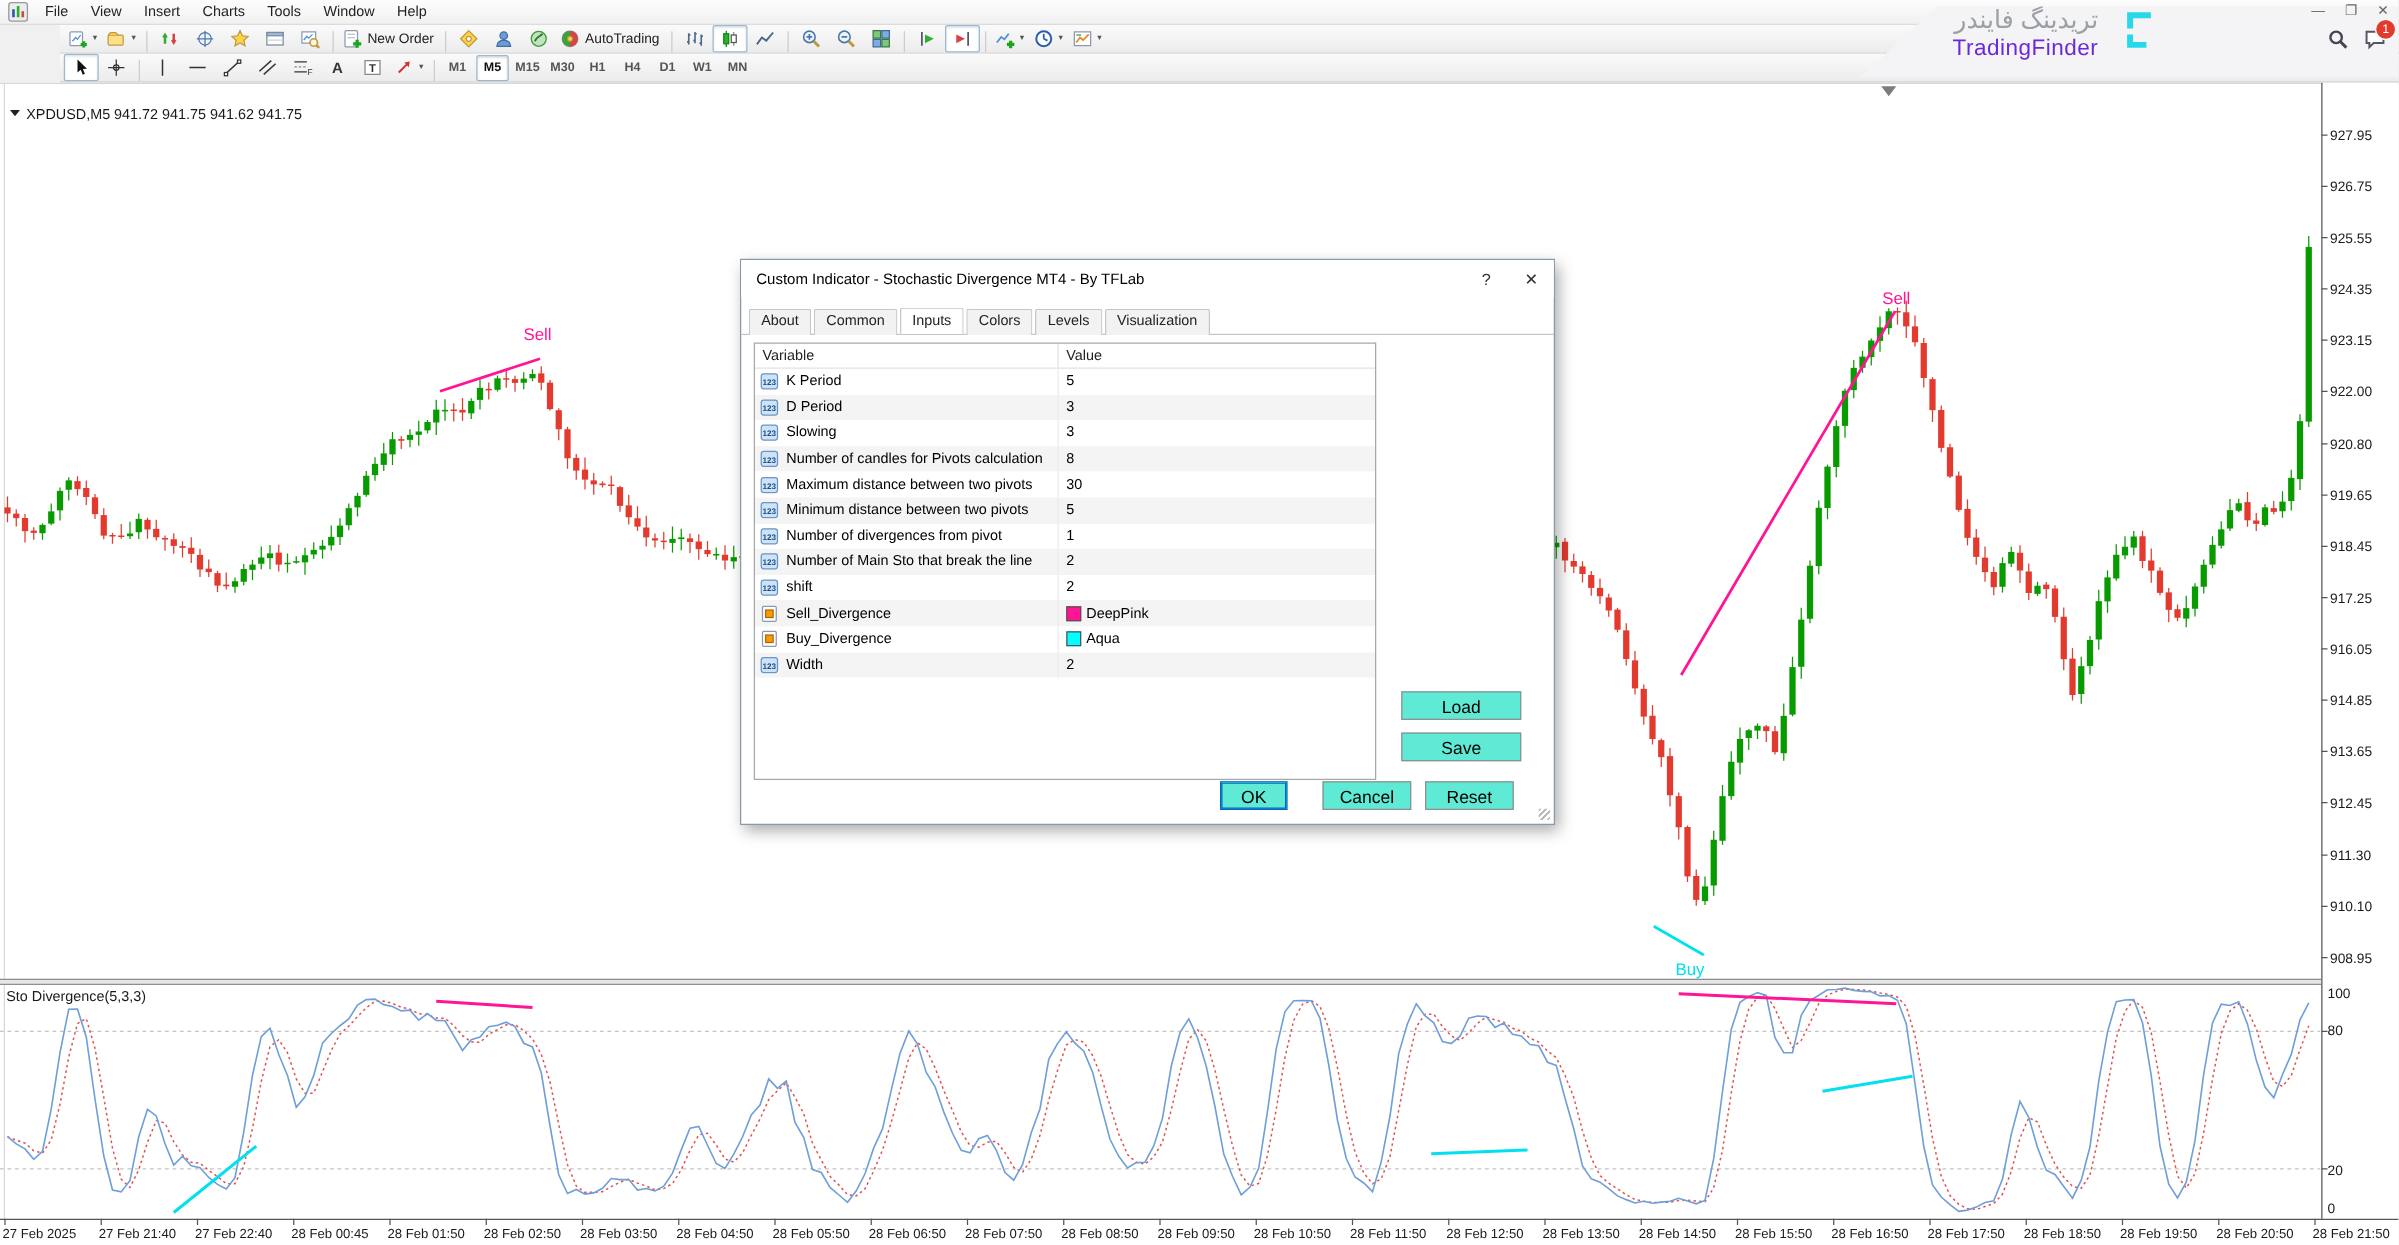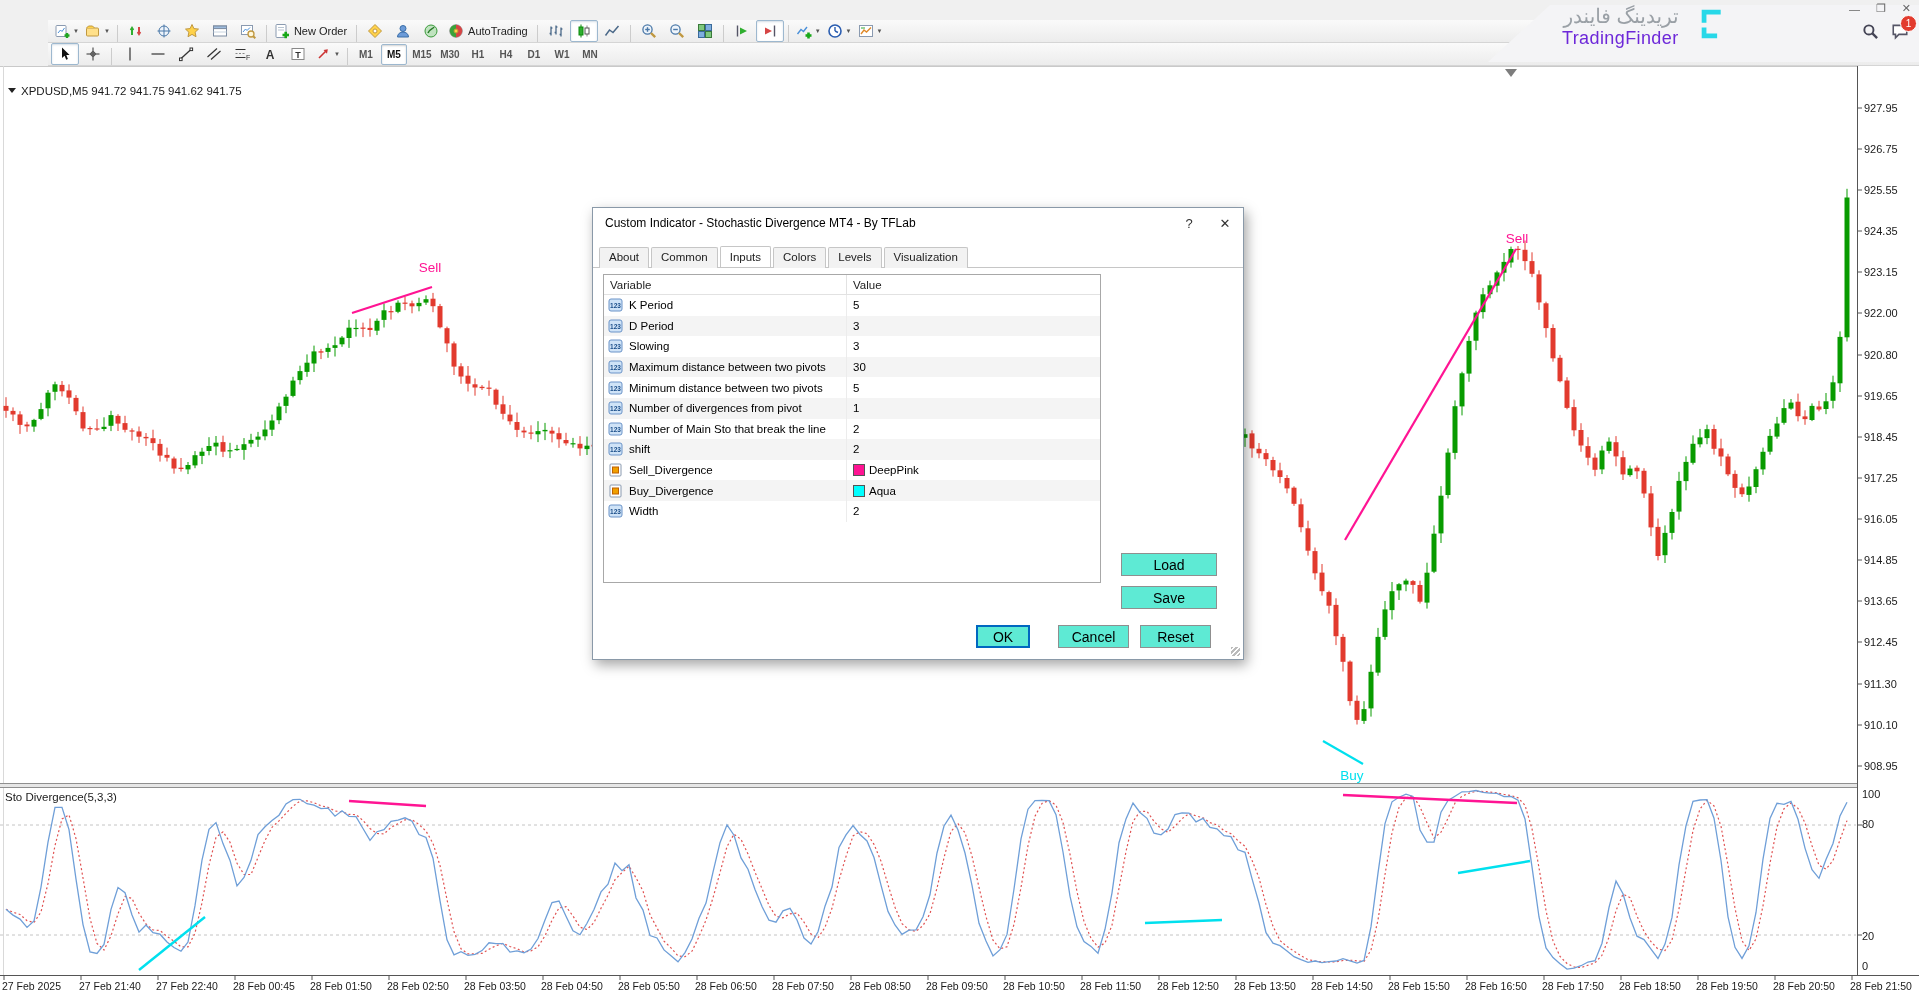--- a/index.html
+++ b/index.html
@@ -30,21 +30,21 @@
   .dialog{position:absolute;left:592px;top:207px;width:652px;height:453px;background:#fff;border:1px solid #8a99a8;
     box-shadow:3px 5px 12px rgba(0,0,0,.35);z-index:30;font-size:11.5px;color:#000;box-sizing:border-box;}
   .dlg-title{height:30px;display:flex;align-items:center;padding-left:12px;font-size:12px;background:#fff;}
   .dlg-title-text{flex:1;}
   .dlg-btn{width:36px;height:30px;display:flex;align-items:center;justify-content:center;font-size:13px;color:#333;}
   .dlg-close{font-size:13px;}
   .dlg-tabs{display:flex;padding:8px 6px 0;border-bottom:1px solid #c6c6c6;height:21px;}
   .dlg-tab{padding:3px 9px 2px;font-size:11.5px;color:#222;background:#f2f2f2;border:1px solid #c6c6c6;border-bottom:none;
     margin-right:2px;border-radius:2px 2px 0 0;position:relative;top:1px;text-align:center;}
   .dlg-tab.active{background:#fff;top:0;padding-top:4px;z-index:2;}
-  .dlg-table{position:absolute;left:10px;top:66px;width:498px;height:309px;border:1px solid #a8a8a8;background:#fff;overflow:hidden;box-sizing:border-box;}
+  .dlg-table{position:absolute;left:10px;top:66px;width:498px;height:350px;border:1px solid #a8a8a8;background:#fff;overflow:hidden;box-sizing:border-box;}
   .tblhead{display:flex;height:19px;border-bottom:1px solid #e2e2e2;color:#222;align-items:center;}
   .tblhead .c1{width:243px;padding-left:6px;border-right:1px solid #e2e2e2;box-sizing:border-box;height:100%;display:flex;align-items:center;}
   .tblhead .c2{flex:1;padding-left:6px;display:flex;align-items:center;height:100%;}
   .trow{display:flex;height:20.6px;align-items:center;}
   .trow:nth-child(even){background:#f4f4f4;}
   .trow .c1{width:243px;display:flex;align-items:center;gap:5px;padding-left:4px;box-sizing:border-box;border-right:1px solid #ececec;height:100%;}
   .trow .c2{flex:1;display:flex;align-items:center;gap:4px;padding-left:6px;height:100%;}
   .swatch{width:12px;height:12px;border:1px solid #555;display:inline-block;box-sizing:border-box;}
   .dlg-push{position:absolute;height:23px;background:#5eead4;border:1px solid #8f8f8f;display:flex;align-items:center;
     justify-content:center;font-size:14px;box-sizing:border-box;}
@@ -60,20 +60,39 @@
   .tray{position:absolute;top:22px;right:10px;z-index:40;display:flex;gap:12px;align-items:center;}
   .tray-item{position:relative;}
   .badge{position:absolute;top:-7px;right:-8px;background:#e23b2e;color:#fff;border-radius:50%;width:15px;height:15px;
     font-size:10px;display:flex;align-items:center;justify-content:center;border:1px solid #fff;}
 </style>
 </head>
 <body>
 
 <div class="app">
 
+  <div class="menubar">
+    <span class="appicon">
+      <svg viewBox="0 0 16 16" width="17" height="17">
+          <rect x="1" y="1" width="14" height="14" rx="2" fill="#ececec" stroke="#999"></rect>
+          <line x1="4.5" y1="12" x2="4.5" y2="6" stroke="#2a5db0" stroke-width="2"></line>
+          <line x1="8" y1="12" x2="8" y2="3.5" stroke="#2fae2f" stroke-width="2"></line>
+          <line x1="11.5" y1="12" x2="11.5" y2="7.5" stroke="#d64545" stroke-width="2"></line>
+        </svg>
+    </span>
+    <span style="display:flex;">
+        <span class="menu-item">File</span>
+        <span class="menu-item">View</span>
+        <span class="menu-item">Insert</span>
+        <span class="menu-item">Charts</span>
+        <span class="menu-item">Tools</span>
+        <span class="menu-item">Window</span>
+        <span class="menu-item">Help</span>
+      </span>
+  </div>
 
   <div class="toolbar tb1">
       <div class="tbtn">
         <svg viewBox="0 0 16 16" width="16" height="16">
           <rect x="2" y="2.5" width="10" height="11" rx="1" fill="#fff" stroke="#8a9ab0"></rect>
           <polyline points="4,10 6.5,7 8,8.5 10.5,5" fill="none" stroke="#4a90d9"></polyline>
           <line x1="10.5" y1="12.5" x2="15.5" y2="12.5" stroke="#1fa51f" stroke-width="2.4"></line>
           <line x1="13" y1="10" x2="13" y2="15" stroke="#1fa51f" stroke-width="2.4"></line>
         </svg>
         <span class="dd">▼</span>
@@ -1045,20 +1064,32 @@
             <div class="c2">
               <span>3</span>
             </div>
           </div>
           <div class="trow">
             <div class="c1">
               <svg viewBox="0 0 16 14" width="16" height="14">
                 <rect x="1" y="1" width="13" height="12" rx="2" fill="#cfe3f7" stroke="#6a93c8"></rect>
                 <text x="7.5" y="10" font-size="6.5" font-weight="bold" text-anchor="middle" fill="#1c4f8a">123</text>
               </svg>
+              <span>Number of candles for Pivots calculation</span>
+            </div>
+            <div class="c2">
+              <span>8</span>
+            </div>
+          </div>
+          <div class="trow">
+            <div class="c1">
+              <svg viewBox="0 0 16 14" width="16" height="14">
+                <rect x="1" y="1" width="13" height="12" rx="2" fill="#cfe3f7" stroke="#6a93c8"></rect>
+                <text x="7.5" y="10" font-size="6.5" font-weight="bold" text-anchor="middle" fill="#1c4f8a">123</text>
+              </svg>
               <span>Maximum distance between two pivots</span>
             </div>
             <div class="c2">
               <span>30</span>
             </div>
           </div>
           <div class="trow">
             <div class="c1">
               <svg viewBox="0 0 16 14" width="16" height="14">
                 <rect x="1" y="1" width="13" height="12" rx="2" fill="#cfe3f7" stroke="#6a93c8"></rect>

